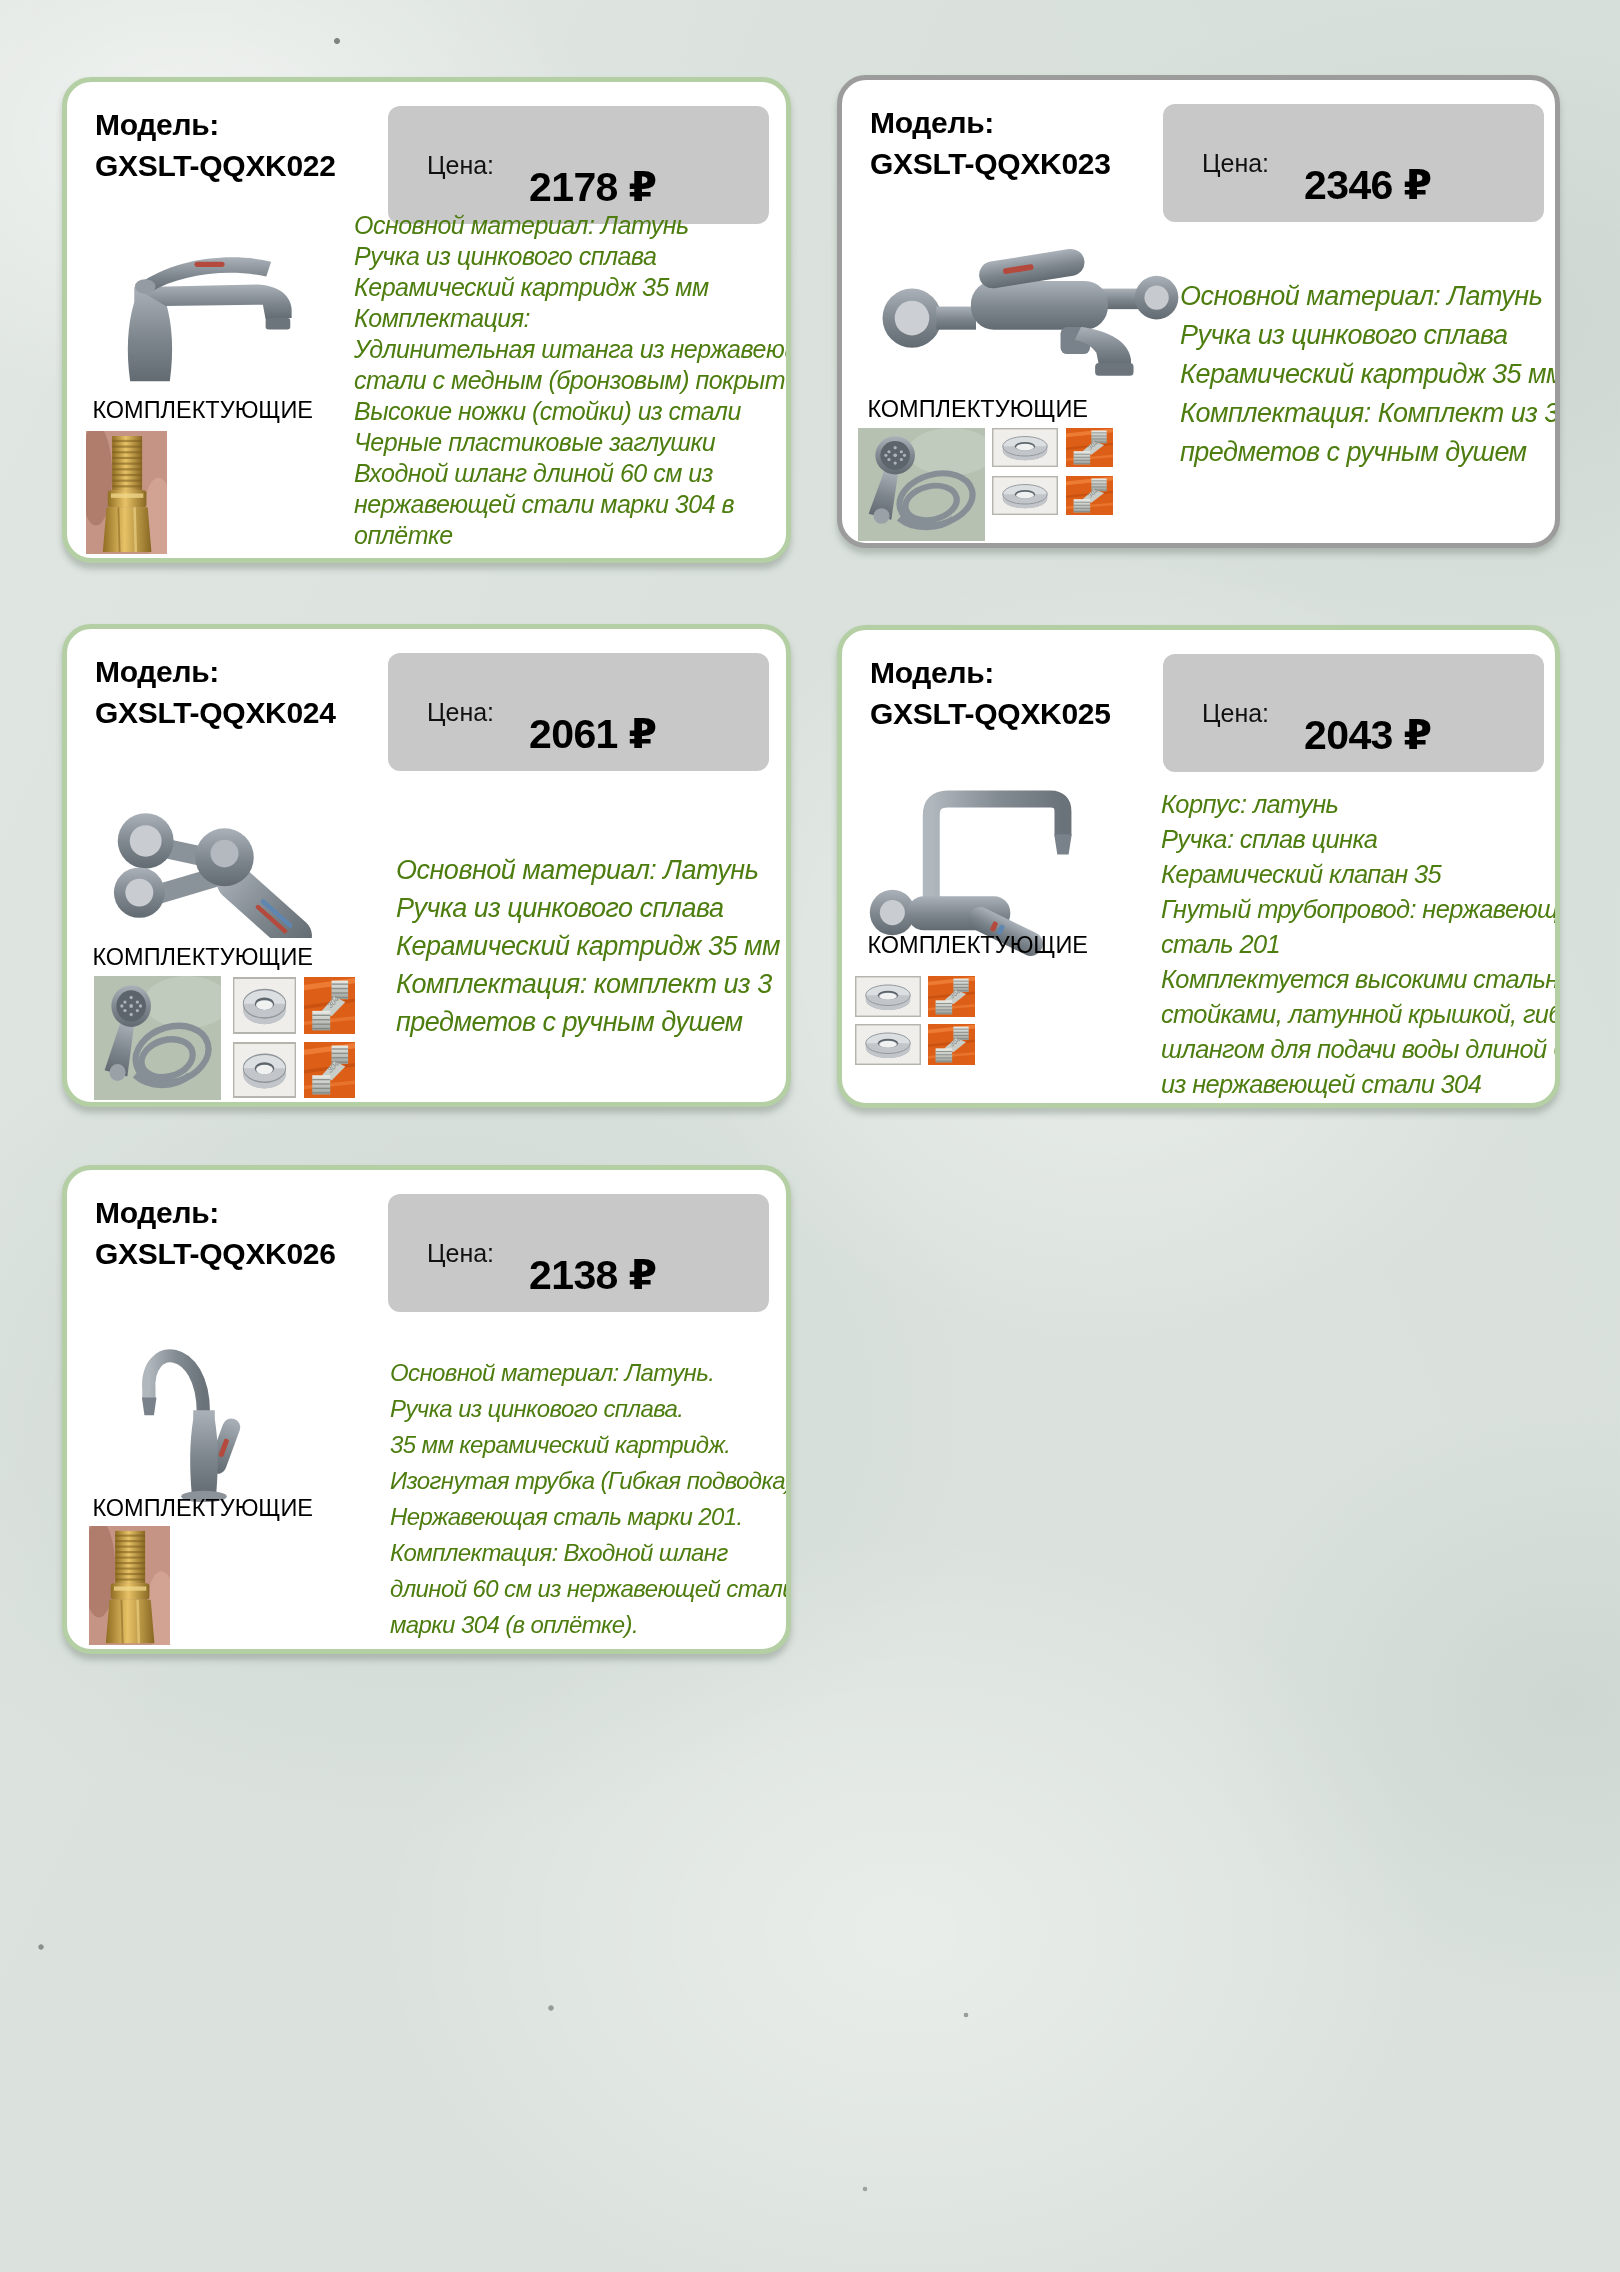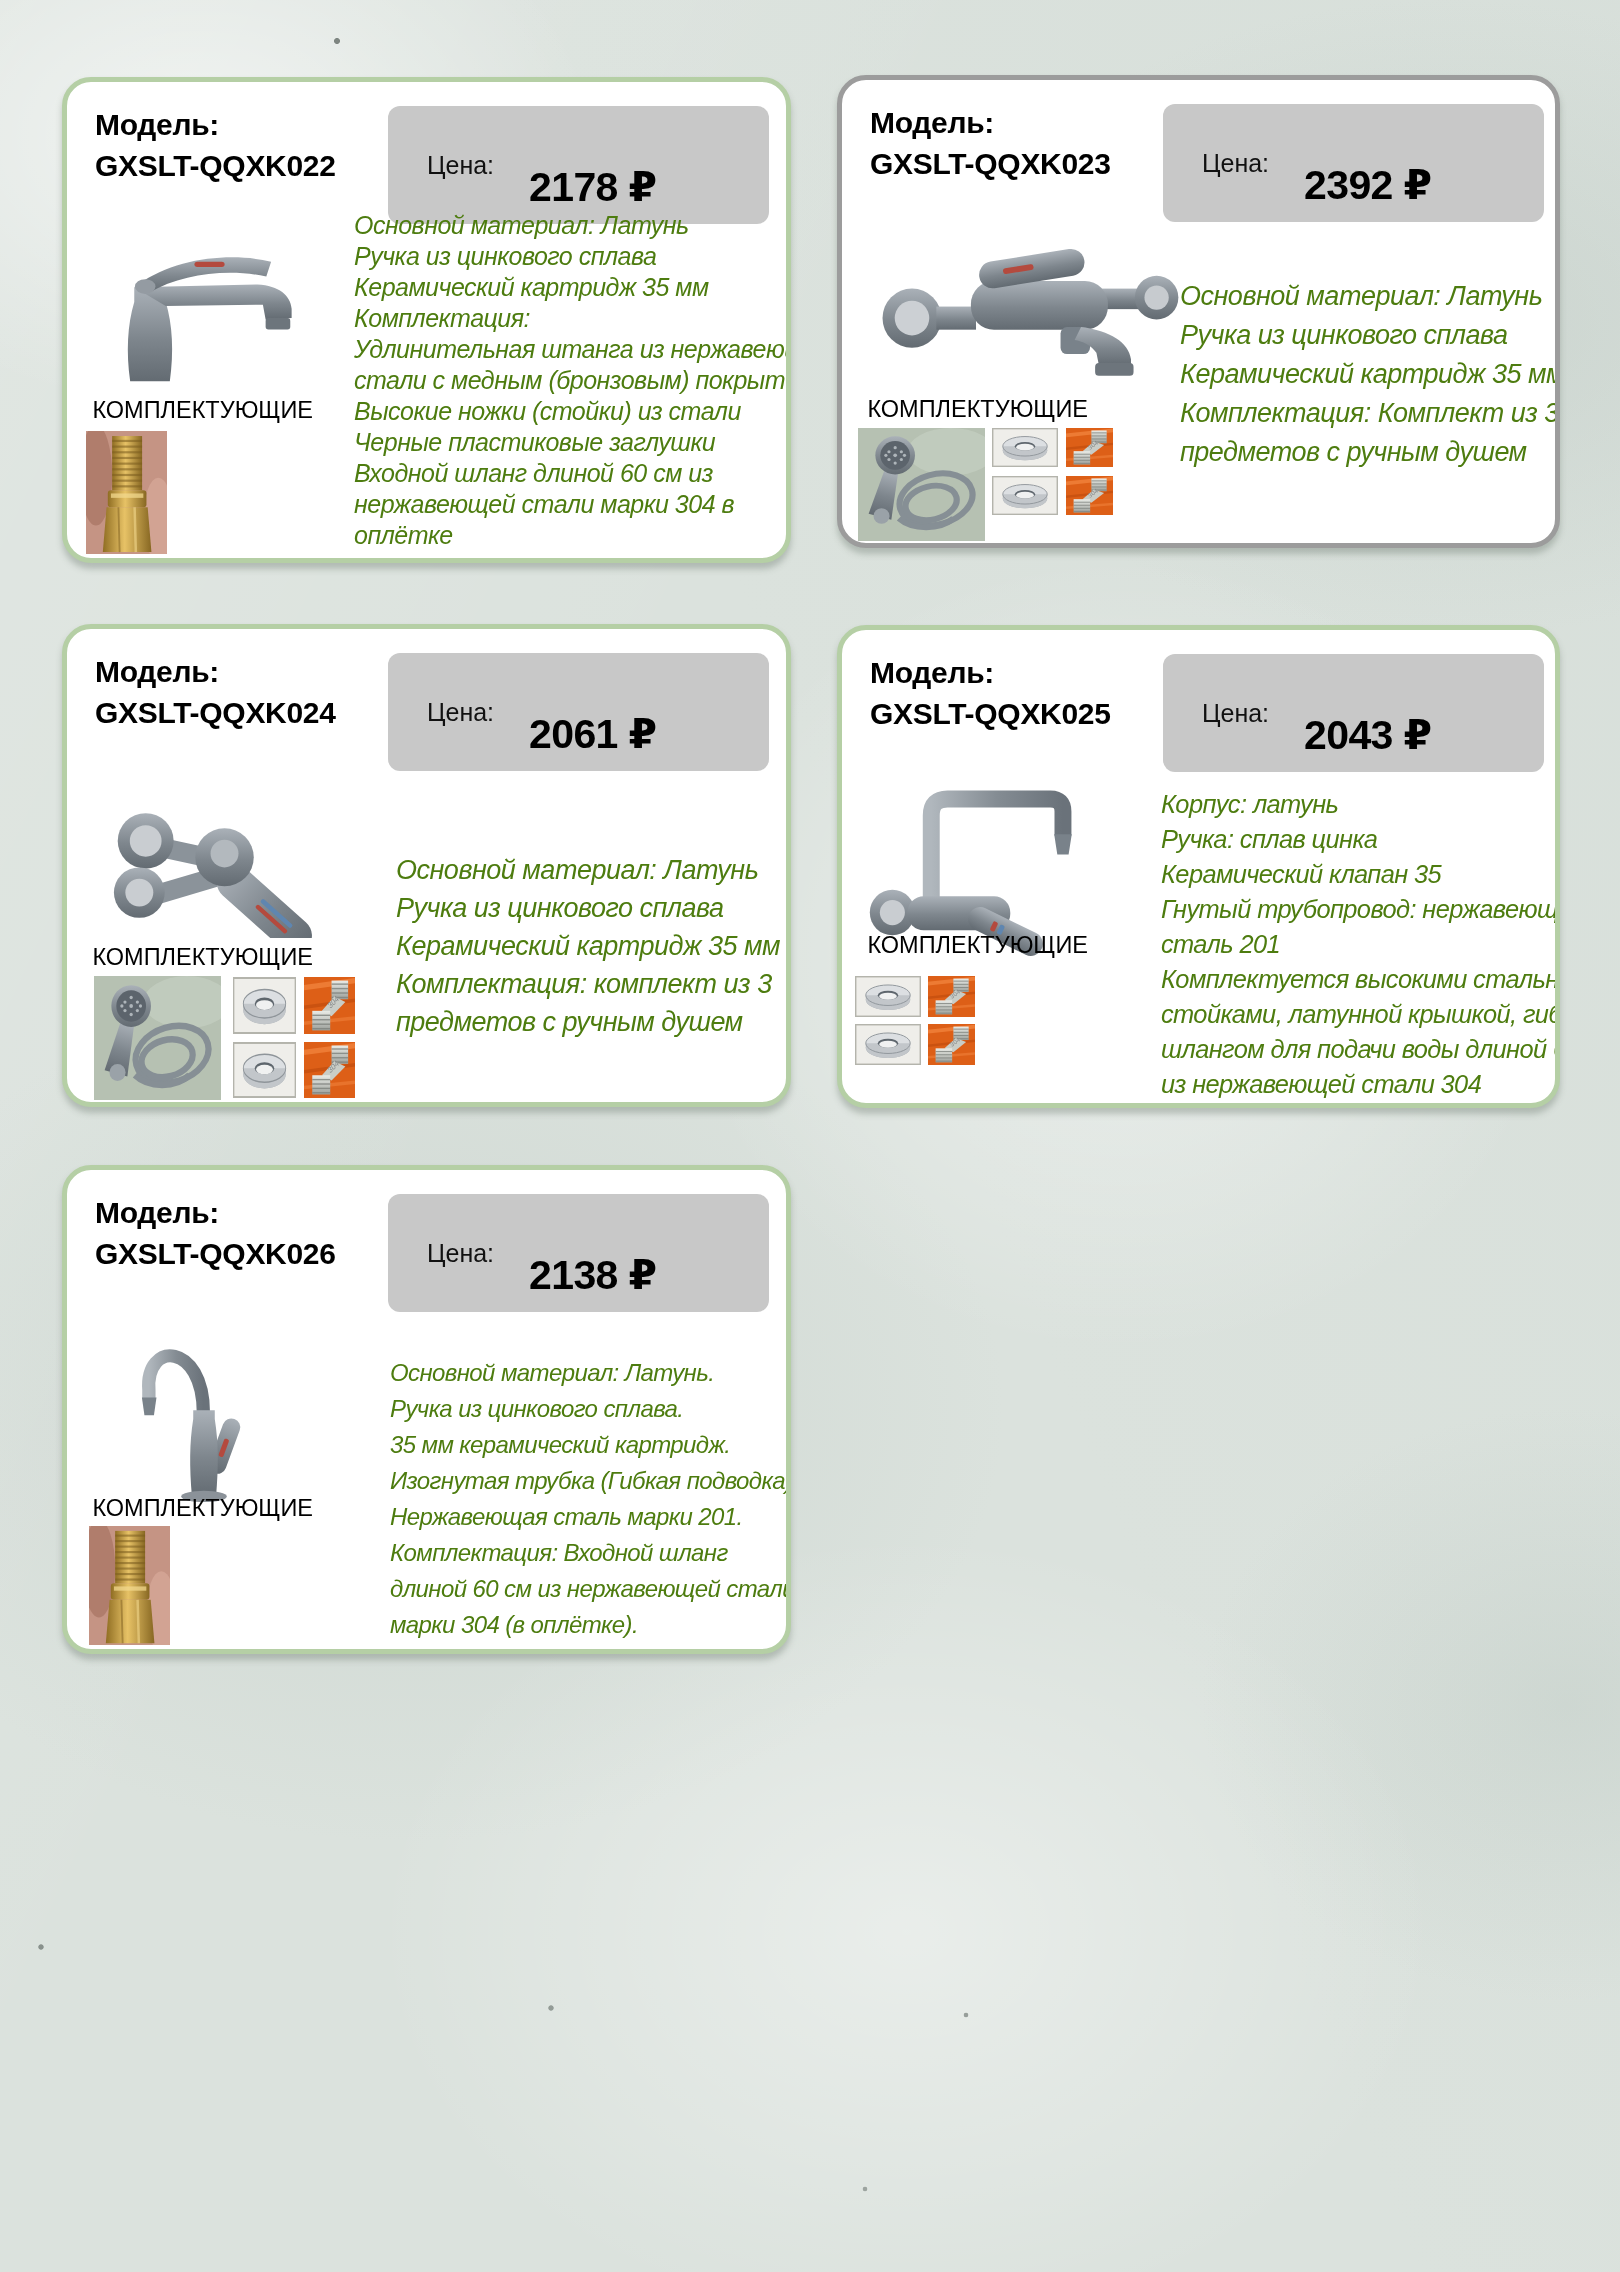--- a/index.html
+++ b/index.html
@@ -284,21 +284,21 @@
 оплётке</div>
   </section>
 
   <section class="card c2 gray">
     <div class="model-block">
       <div>Модель:</div>
       <div>GXSLT-QQXK023</div>
     </div>
     <div class="pill">
       <span class="pill-label">Цена:</span>
-      <span class="pill-value">2392 ₽</span>
+      <span class="pill-value">2346 ₽</span>
     </div>
     <div class="photo" style="left:29px;top:147px;width:365px;height:154px">
       <svg viewBox="0 0 570 240" preserveAspectRatio="none">
           <use href="#faucet-wall-bath"></use>
         </svg>
     </div>
     <div class="comp-label">КОМПЛЕКТУЮЩИЕ</div>
     <div class="thumb" style="left:16px;top:348px;width:127px;height:113px">
       <svg viewBox="0 0 205 190" preserveAspectRatio="none">
           <use href="#hand-shower"></use>

